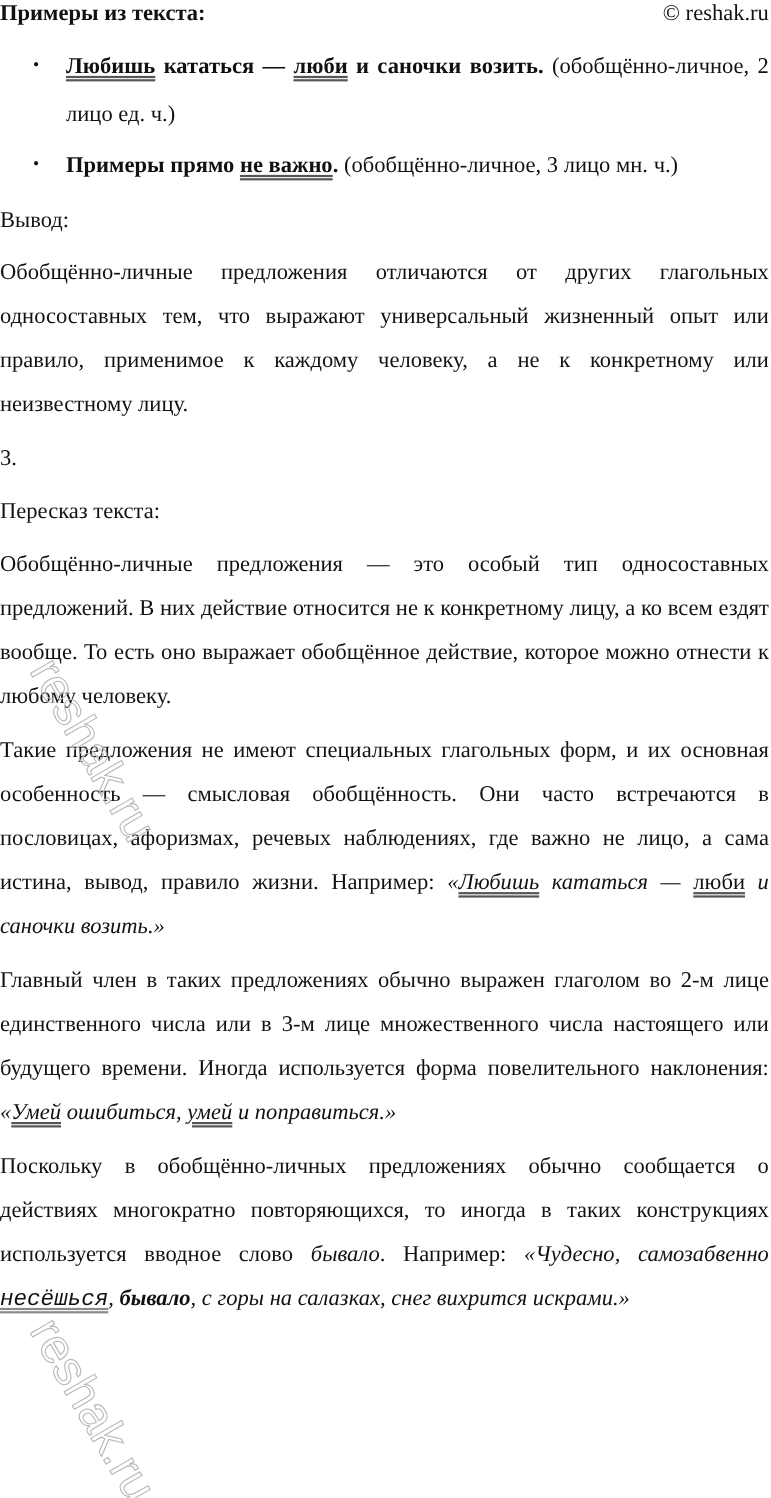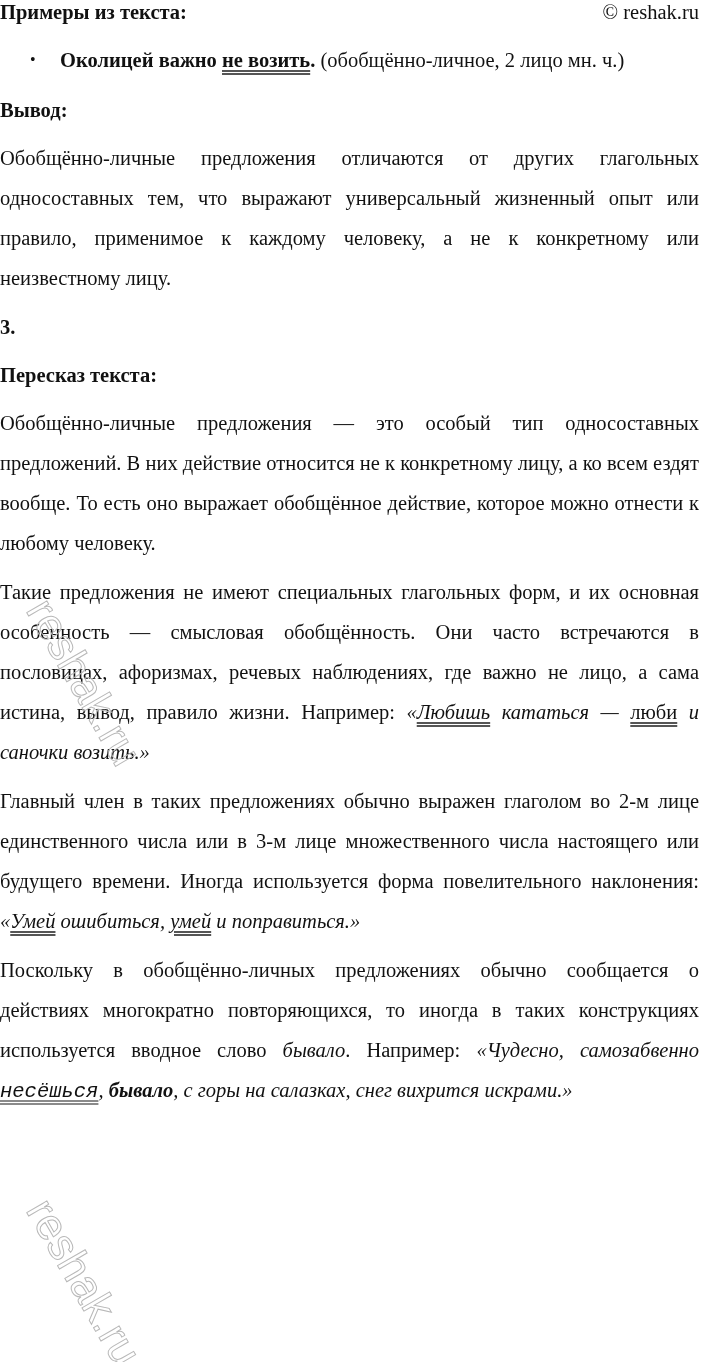--- a/index.html
+++ b/index.html
@@ -3,21 +3,21 @@
 <meta charset="utf-8">
 <style>
   html, body { margin: 0; padding: 0; background: #ffffff; }
   body {
     width: 701px; height: 1362px; overflow: hidden; position: relative;
     font-family: "Liberation Serif", "DejaVu Serif", serif;
     font-size: 20.5px; color: #111111;
   }
   .page { position: absolute; left: 0; top: -8px; width: 699px; }
   .line-block { line-height: 40px; margin: 0 0 9px 0; text-align: justify; }
-  .head { font-weight: bold; margin-bottom: 8px; line-height: 40px; }
+  .head { font-weight: normal; margin-bottom: 8px; line-height: 40px; }
   .head-row { display: flex; justify-content: space-between; line-height: 40px; margin-bottom: 6px; }
   .copyright { font-weight: normal; }
   ul.examples { list-style: none; margin: 0 0 8px 0; padding: 0 0 0 30px; }
   ul.examples li { position: relative; padding-left: 30px; line-height: 44px; text-align: justify; margin-bottom: 2px; }
   ul.examples li::before { content: "•"; position: absolute; left: 0; top: 0; font-size: 16px; }
   .b { font-weight: bold; }
   .i { font-style: italic; }
   .dbl { text-decoration: underline double; text-decoration-color: #555; text-underline-offset: 3px; }
   .wavy { text-decoration: underline double; text-decoration-color: #8a8a8a; text-underline-offset: 3px; font-family: Liberation Mono, monospace; }
   .watermark {
@@ -34,21 +34,24 @@
 
 <div class="page">
 
   <div class="head-row">
     <span class="b">Примеры из текста:</span>
     <span class="copyright">© reshak.ru</span>
   </div>
 
   <ul class="examples">
     <li>
-      <span class="b">Околицей важно </span><span class="b dbl">не возить</span><span class="b">.</span><span> (обобщённо-личное, 2 лицо мн. ч.)</span>
+      <span class="b dbl">Любишь</span><span class="b"> кататься — </span><span class="b dbl">люби</span><span class="b"> и саночки возить.</span><span> (обобщённо-личное, 2 лицо ед. ч.)</span>
+    </li>
+    <li>
+      <span class="b">Примеры прямо </span><span class="b dbl">не важно</span><span class="b">.</span><span> (обобщённо-личное, 3 лицо мн. ч.)</span>
     </li>
   </ul>
 
   <div class="head">Вывод:</div>
   <p class="line-block">Обобщённо-личные предложения отличаются от других глагольных односоставных тем, что выражают универсальный жизненный опыт или правило, применимое к каждому человеку, а не к конкретному или неизвестному лицу.</p>
 
   <div class="head">3.</div>
   <div class="head">Пересказ текста:</div>
 
   <p class="line-block">Обобщённо-личные предложения — это особый тип односоставных предложений. В них действие относится не к конкретному лицу, а ко всем ездят вообще. То есть оно выражает обобщённое действие, которое можно отнести к любому человеку.</p>

